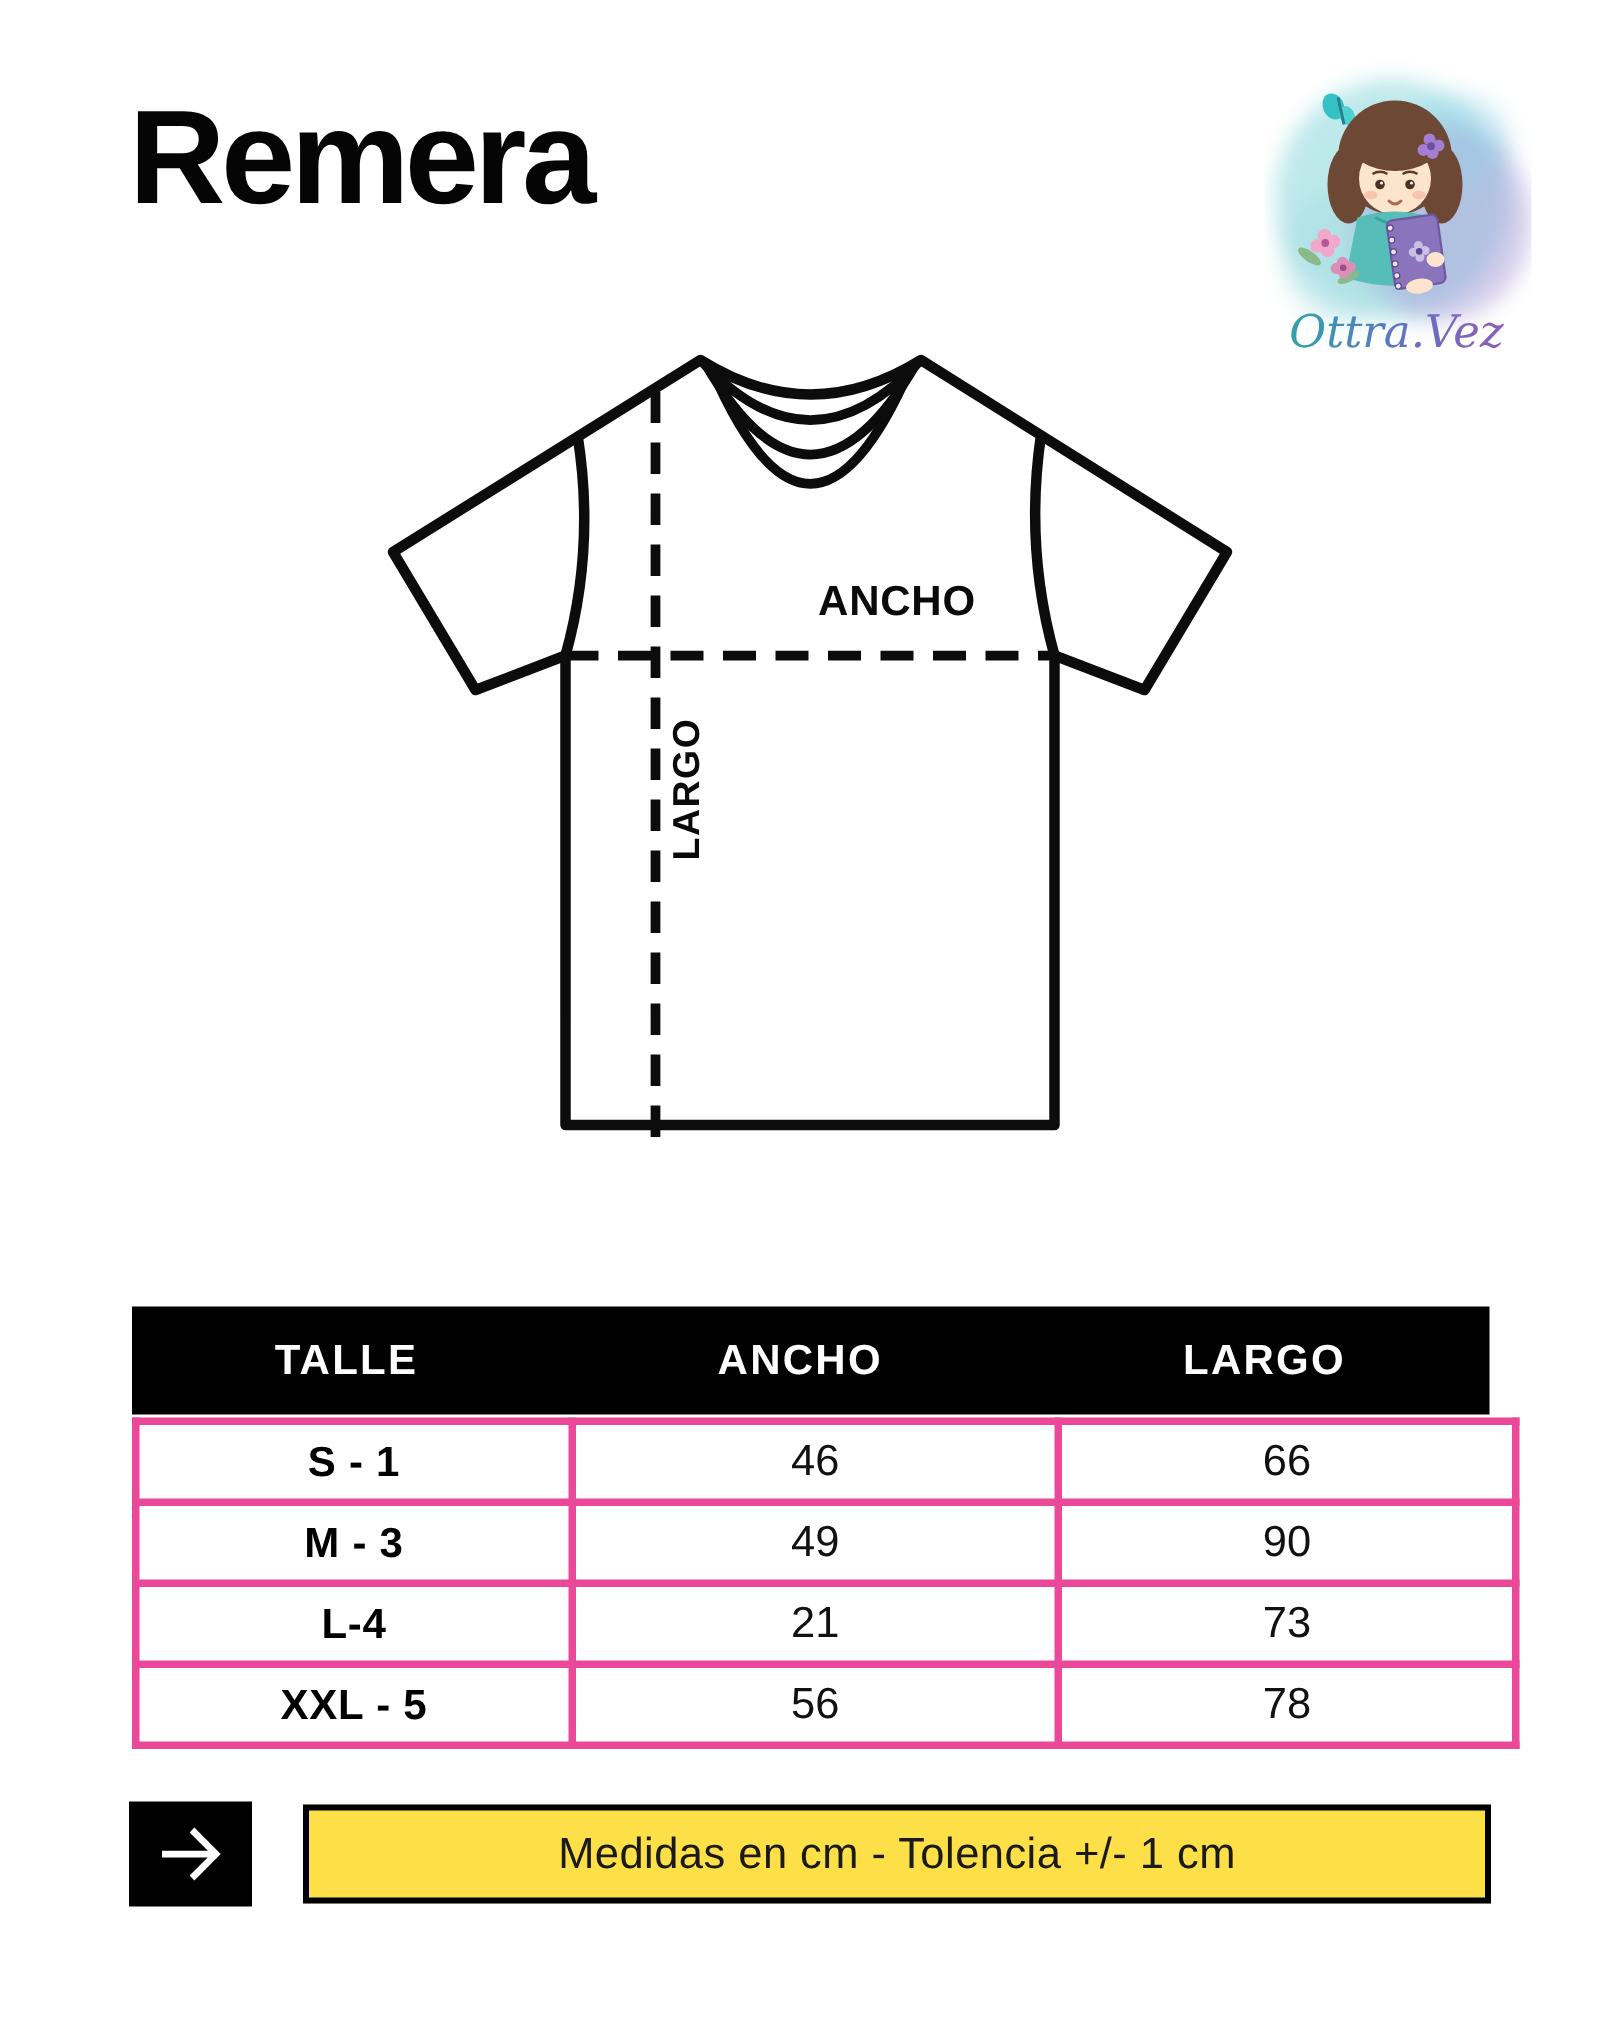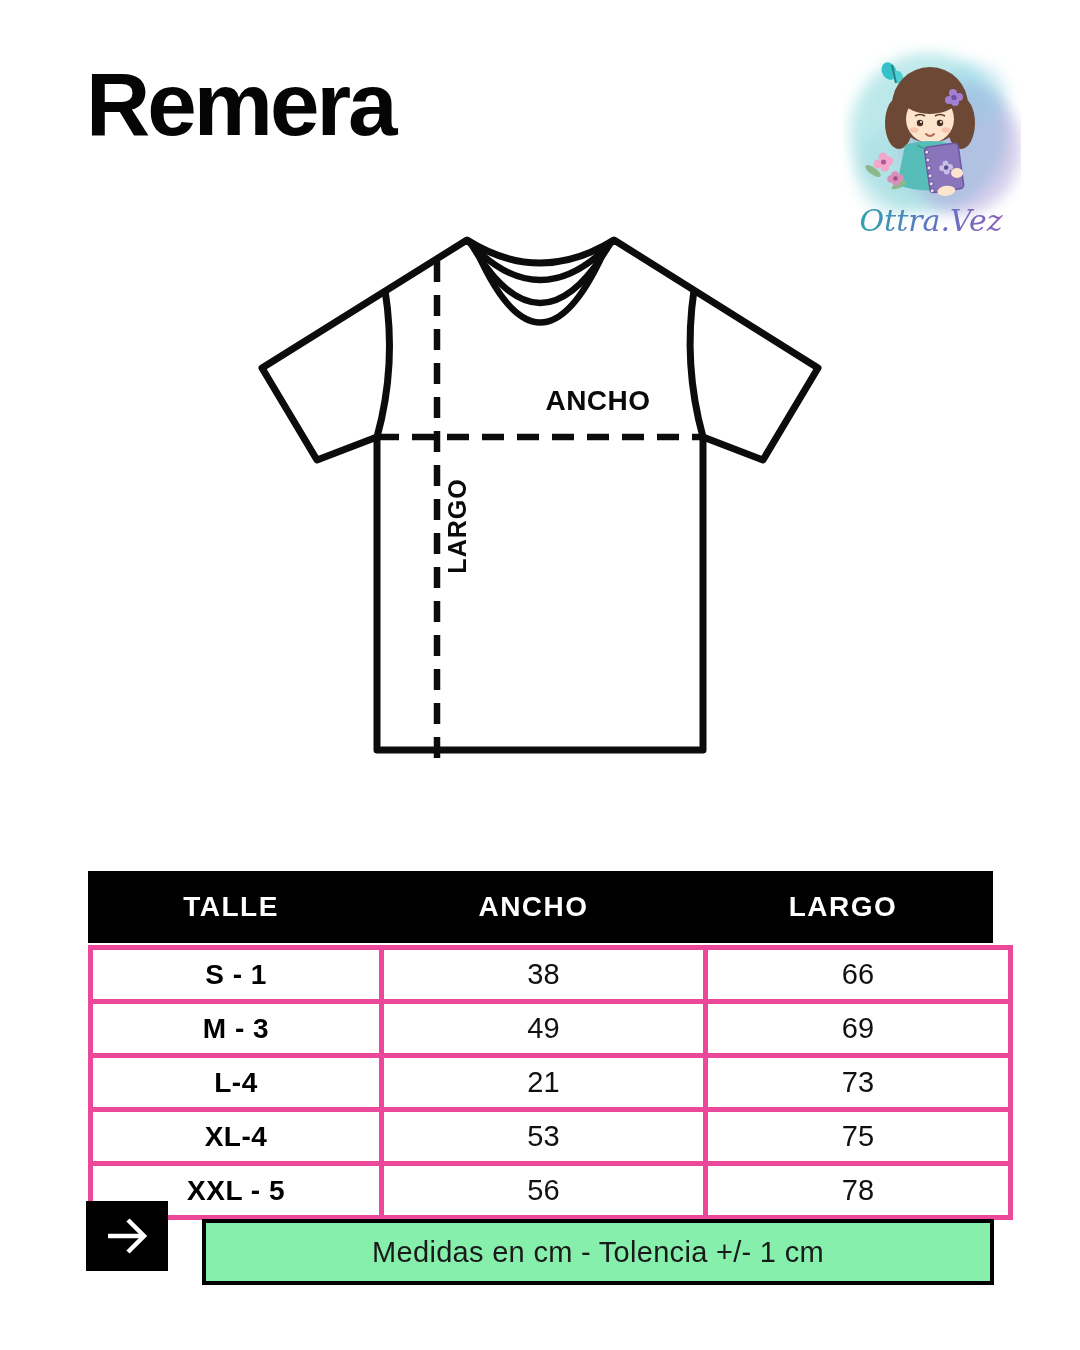--- a/index.html
+++ b/index.html
@@ -38,23 +38,23 @@
   td.talle{width:286px;font-weight:bold;font-size:28px;letter-spacing:.5px;}
   td.num{font-size:29px;font-weight:normal;color:#111;}
   td.anc{width:319px;} td.lar{width:300px;}
 
   .arrow-btn{
     position:absolute;left:86px;top:1201px;width:82px;height:70px;background:#000;
     display:flex;align-items:center;justify-content:center;cursor:pointer;
   }
   .note-box{
     position:absolute;left:202px;top:1203px;width:792px;height:66px;
-    border:4px solid #000;box-sizing:border-box;background:#86efac;
+    border:4px solid #000;box-sizing:border-box;background:#fde047;
     display:flex;align-items:center;justify-content:center;
-    font-size:29px;color:#1a1a1a;letter-spacing:.3px;margin-top:16px;
+    font-size:29px;color:#1a1a1a;letter-spacing:.3px;
   }
 </style>
 </head>
 <body>
 
 <div class="canvas">
 
   <div class="title">Remera</div>
 
   <svg class="logo" viewBox="0 0 178 210" aria-hidden="true">
@@ -173,37 +173,32 @@
   <div class="size-table">
     <div class="thead">
       <div class="th c1">TALLE</div>
       <div class="th c2">ANCHO</div>
       <div class="th c3">LARGO</div>
     </div>
     <table class="rows">
       <tbody>
         <tr>
           <td class="talle">S - 1</td>
-          <td class="num anc">38</td>
+          <td class="num anc">46</td>
           <td class="num lar">66</td>
         </tr>
         <tr>
           <td class="talle">M - 3</td>
           <td class="num anc">49</td>
-          <td class="num lar">69</td>
+          <td class="num lar">90</td>
         </tr>
         <tr>
           <td class="talle">L-4</td>
           <td class="num anc">21</td>
           <td class="num lar">73</td>
-        </tr>
-        <tr>
-          <td class="talle">XL-4</td>
-          <td class="num anc">53</td>
-          <td class="num lar">75</td>
         </tr>
         <tr>
           <td class="talle">XXL - 5</td>
           <td class="num anc">56</td>
           <td class="num lar">78</td>
         </tr>
       </tbody>
     </table>
   </div>
 

